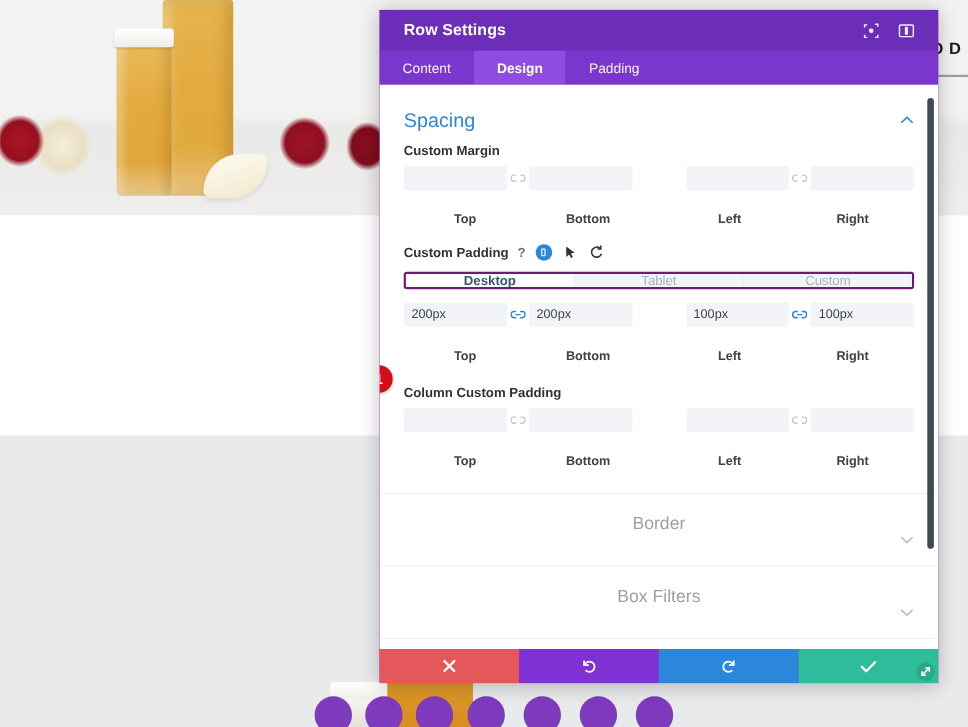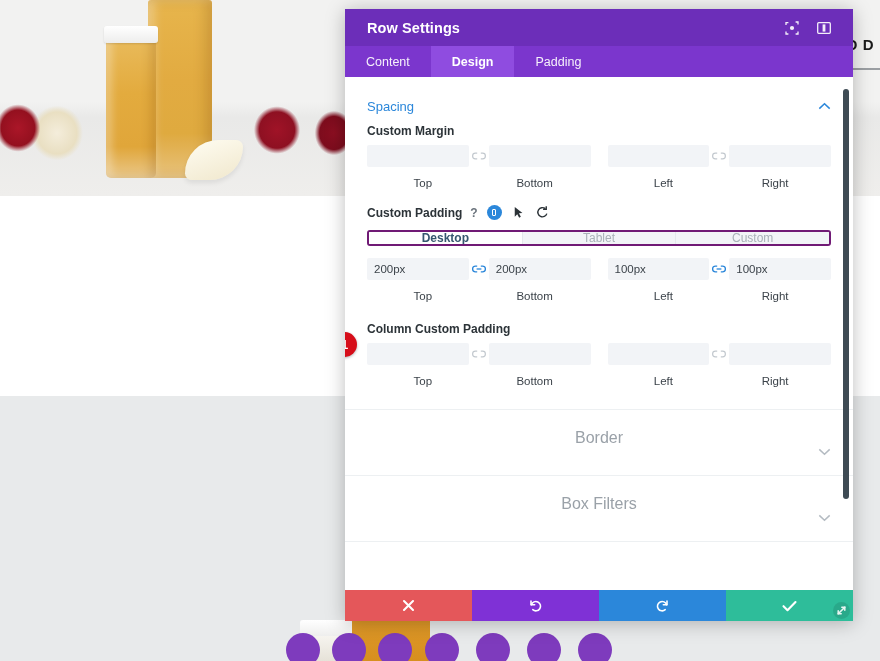--- a/index.html
+++ b/index.html
@@ -111,58 +111,58 @@
   .modal-tab.active { background:#8f4ce0; font-weight:bold; opacity:1; }
 
   .modal-body {
     flex: 1 1 auto; position: relative; background:#fff; overflow:hidden;
   }
   .scroll-area { position:absolute; inset:0; padding: 0 0 0 0; }
 
   .section-head {
     display:flex; align-items:center; padding: 22px 22px 10px 22px;
   }
-  .section-title { font-size:13px; color:#2b87da; font-weight:normal; }
+  .section-title { font-size:18px; color:#2b87da; font-weight:normal; }
   .section-title.collapsed { color:#9aa1a8; }
   .chev { margin-left:auto; color:#2b87da; font-size:13px; line-height:1; }
   .chev.gray { color:#b4bbc2; }
 
   .field-block { padding: 0 22px; }
   .field-label {
     font-size:12px; color:#2c3338; font-weight:bold; margin-bottom:7px;
     display:flex; align-items:center; gap:8px;
   }
   .lbl-icons { display:flex; align-items:center; gap:9px; }
   .help-q { color:#6a737c; font-size:12px; font-weight:bold; cursor:pointer; }
   .mini-icon { width:15px; height:15px; display:block; cursor:pointer; }
   .badge-ico {
     width:15px;height:15px;border-radius:50%;background:#2b87da;
     display:flex;align-items:center;justify-content:center;
   }
   .badge-ico i { display:block; width:4px; height:7px; border:1.4px solid #fff; border-radius:1px; }
 
-  .quad-row { display:flex; align-items:flex-end; }
+  .quad-row { display:flex; align-items:flex-end;gap:16px; }
   .quad-half { flex:1 1 0; display:flex; position:relative; }
   .divider-v { width:1px; background:#e2e6ea; margin: 0 8px; flex:none; }
 
   .inp-cell { flex:1 1 0; position:relative; }
   .inp {
     width:100%; height:22px; background:#f2f4f7; border:none; border-radius:2px;
     font-family:"Liberation Sans",sans-serif; font-size:11.5px; color:#3c434a;
     padding: 0 7px; outline:none; display:block;
   }
   .inp::placeholder { color:#b9c0c7; }
   .link-ico {
     position:absolute; right:-10px; top:3px; width:20px; height:16px; z-index:3;
     display:flex;align-items:center;justify-content:center; cursor:pointer;
   }
   .inp-cell.gapright .inp { width: calc(100% - 10px); }
   .inp-cell.gapleft  .inp { margin-left:10px; width: calc(100% - 10px); }
 
-  .quad-labels { display:flex; margin-top:10px; }
+  .quad-labels { display:flex; margin-top:21px;font-weight:bold; }
   .quad-labels .ql { flex:1 1 0; text-align:center; font-size:11.5px; color:#3c434a; }
   .quad-labels .qspacer { width:17px; flex:none; }
 
   .resp-tabs {
     display:flex; margin: 10px 0 12px 0; height:16px;
     border:2px solid #701a75; border-radius:3px; overflow:hidden;
   }
   .resp-tab {
     flex:1 1 0; display:flex; align-items:center; justify-content:center;
     font-size:12px; color:#a9b1b8; background:#f2f4f7; cursor:pointer;

